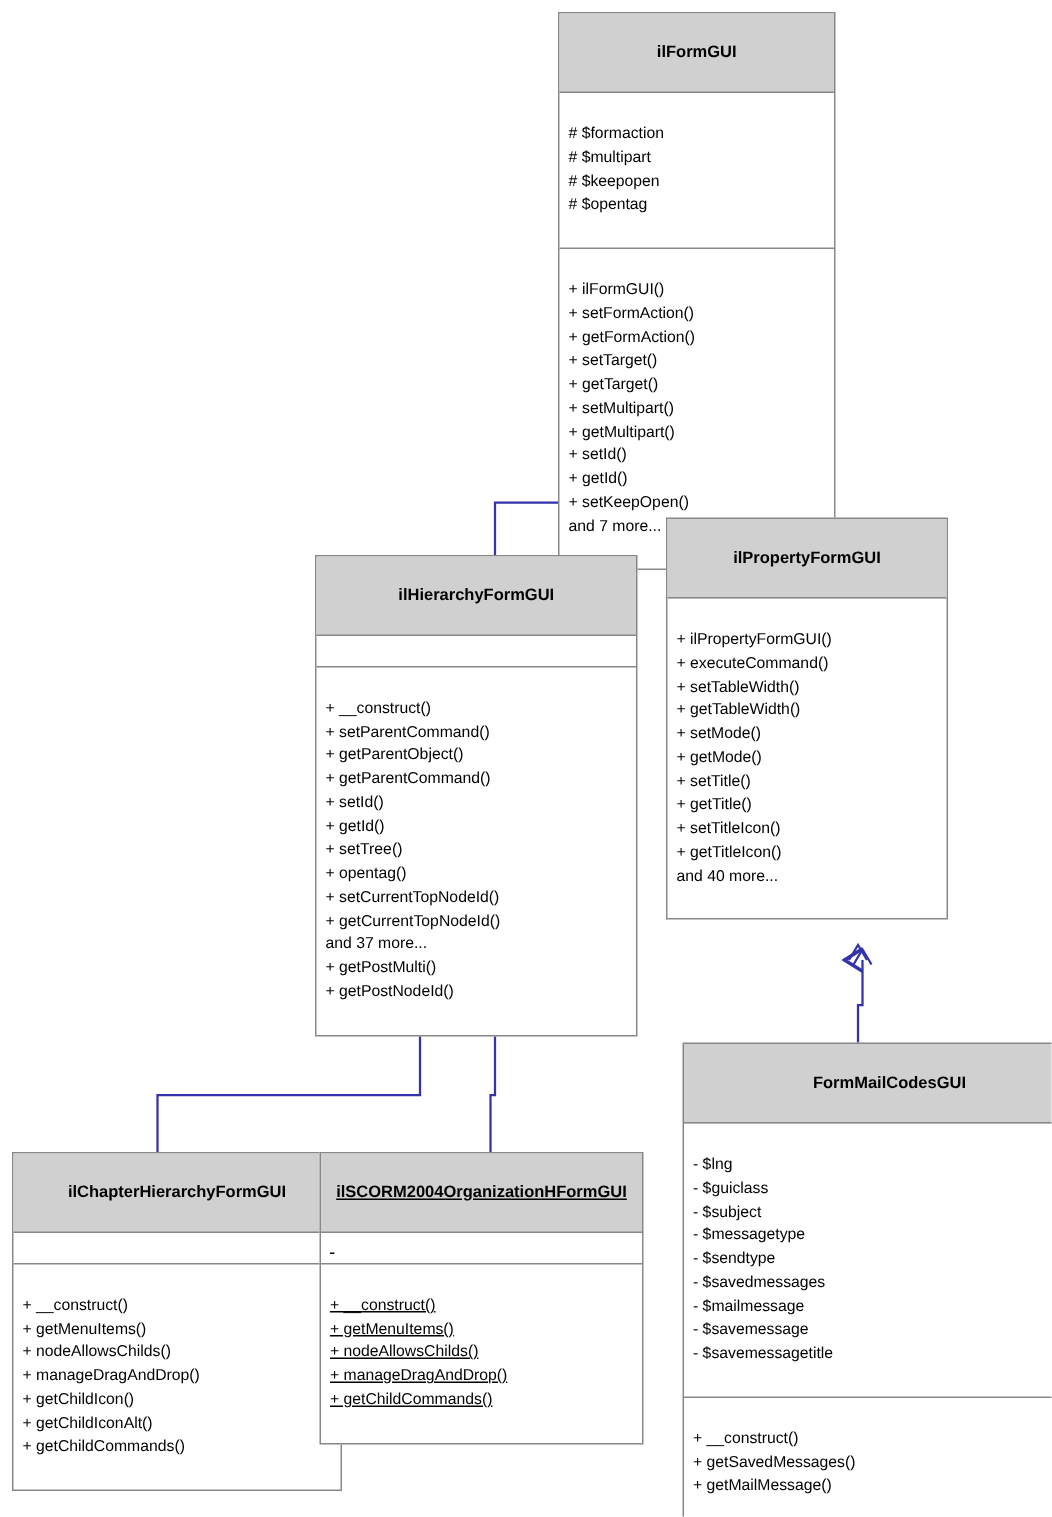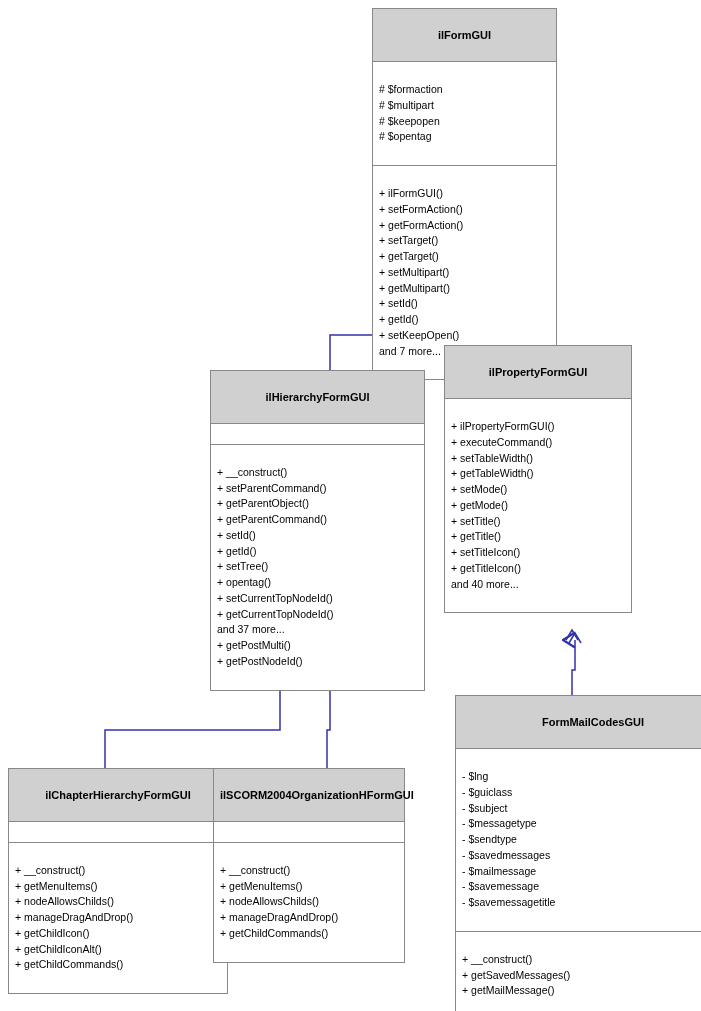--- a/index.html
+++ b/index.html
@@ -167,21 +167,21 @@
       <div>+ __construct()</div>
       <div>+ getMenuItems()</div>
       <div>+ nodeAllowsChilds()</div>
       <div>+ manageDragAndDrop()</div>
       <div>+ getChildIcon()</div>
       <div>+ getChildIconAlt()</div>
       <div>+ getChildCommands()</div>
     </div>
   </div>
 
-  <div class="uml-box" style="top:768px; left:213px; width:192px;">
+  <div class="uml-box" style="top:768px; left:213px; width:216px;text-decoration:underline;">
     <div class="box-title">ilSCORM2004OrganizationHFormGUI</div>
     <div class="box-section" style="padding:2px 6px;">&nbsp;</div>
     <div class="box-section">
       <div>+ __construct()</div>
       <div>+ getMenuItems()</div>
       <div>+ nodeAllowsChilds()</div>
       <div>+ manageDragAndDrop()</div>
       <div>+ getChildCommands()</div>
     </div>
   </div>

